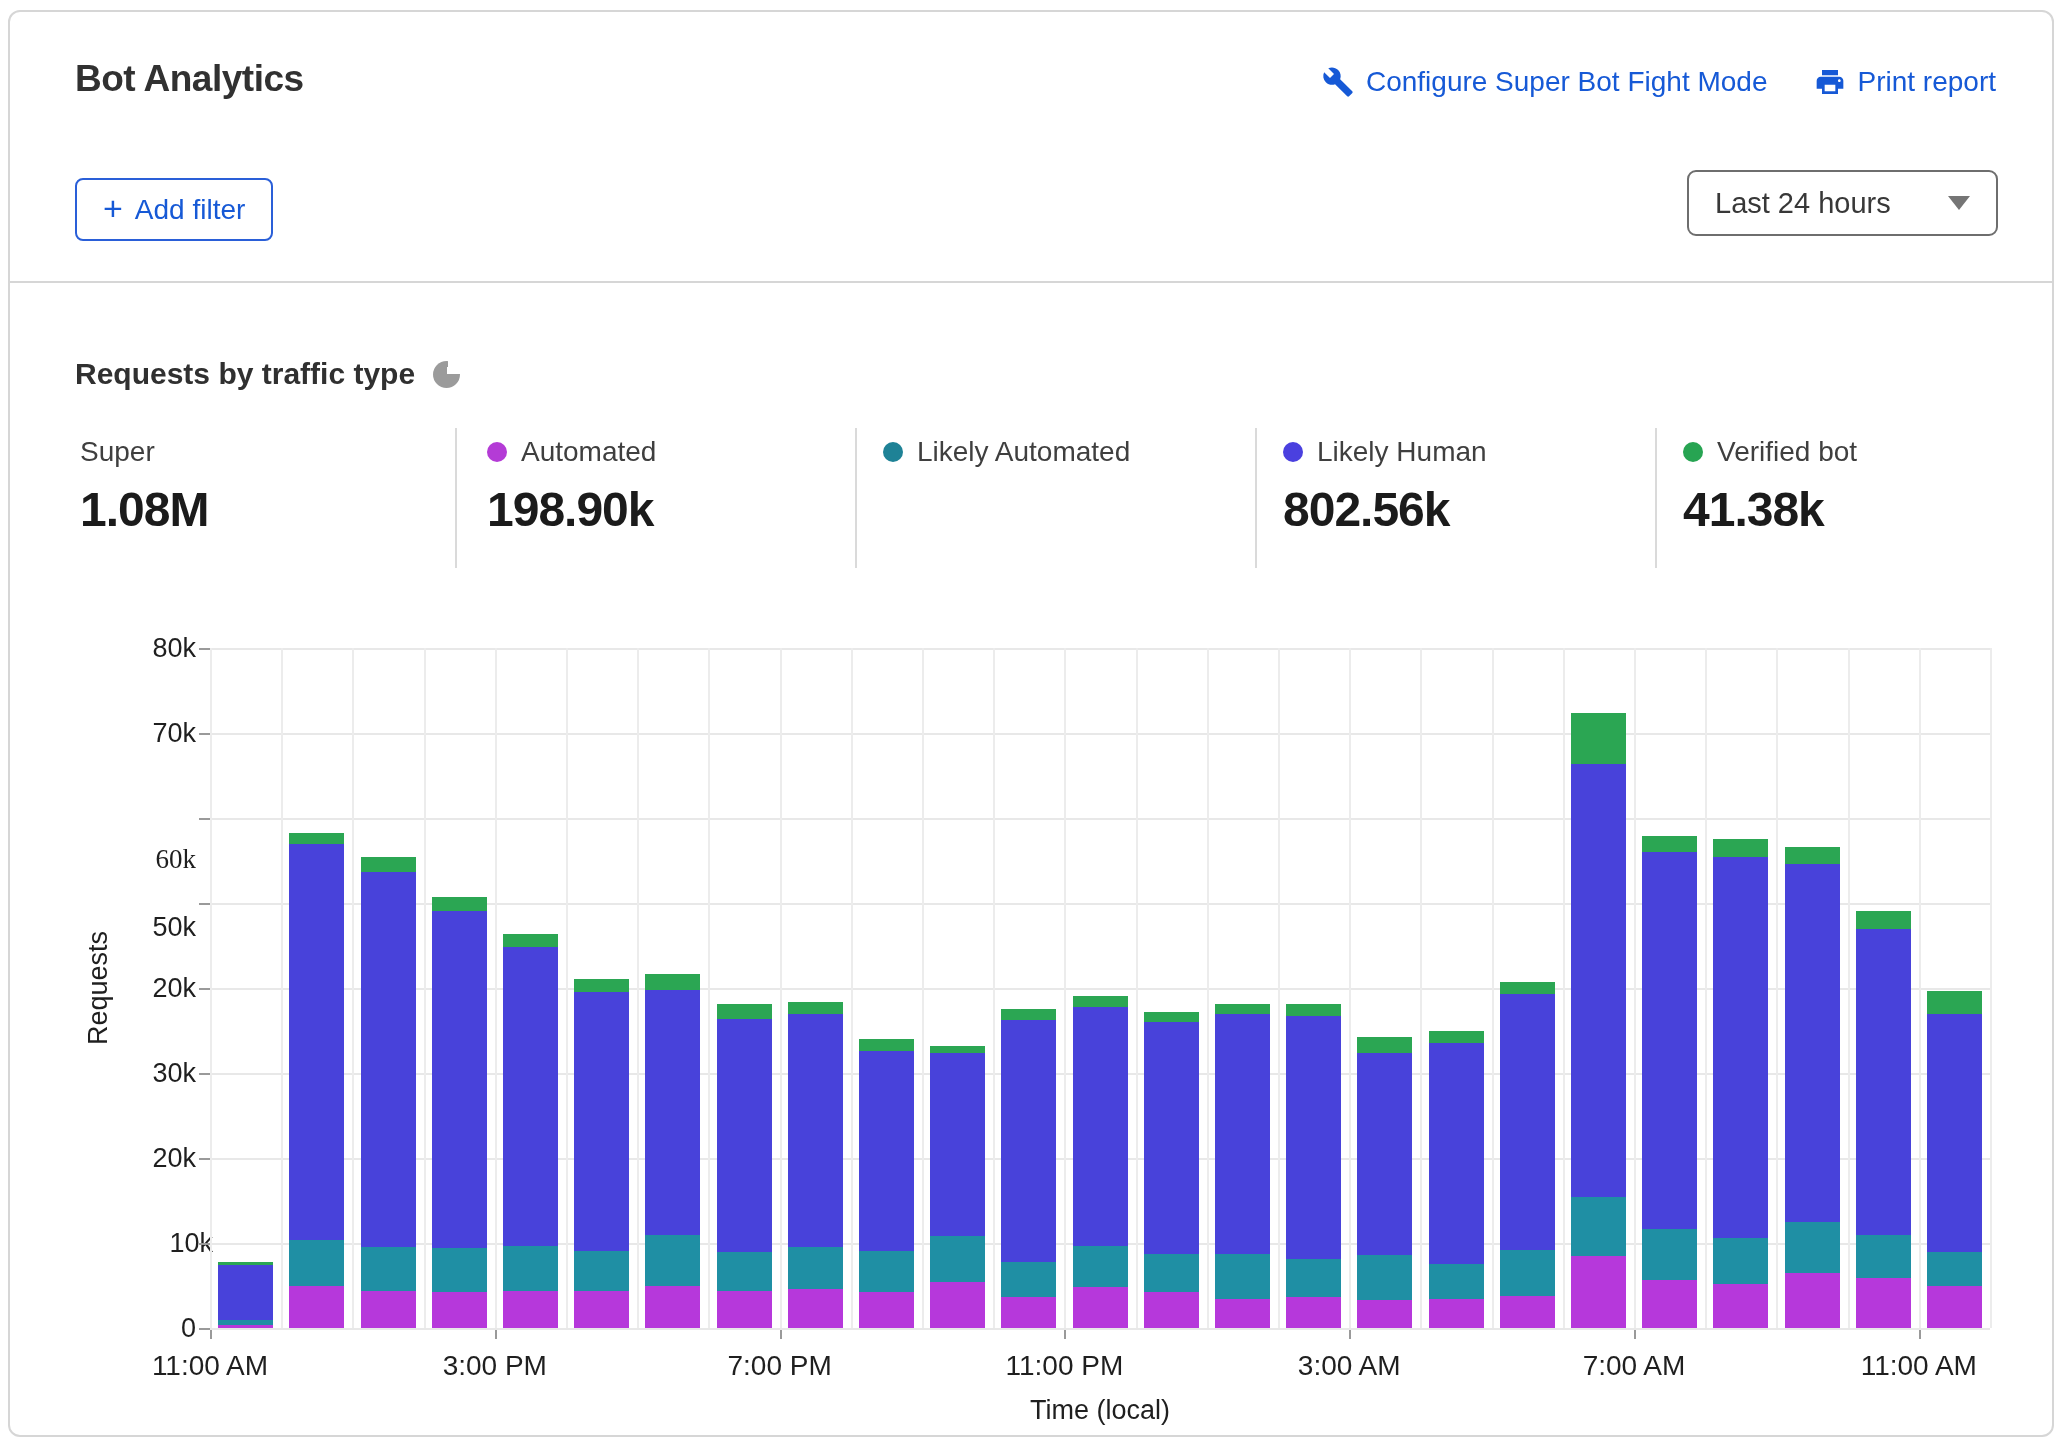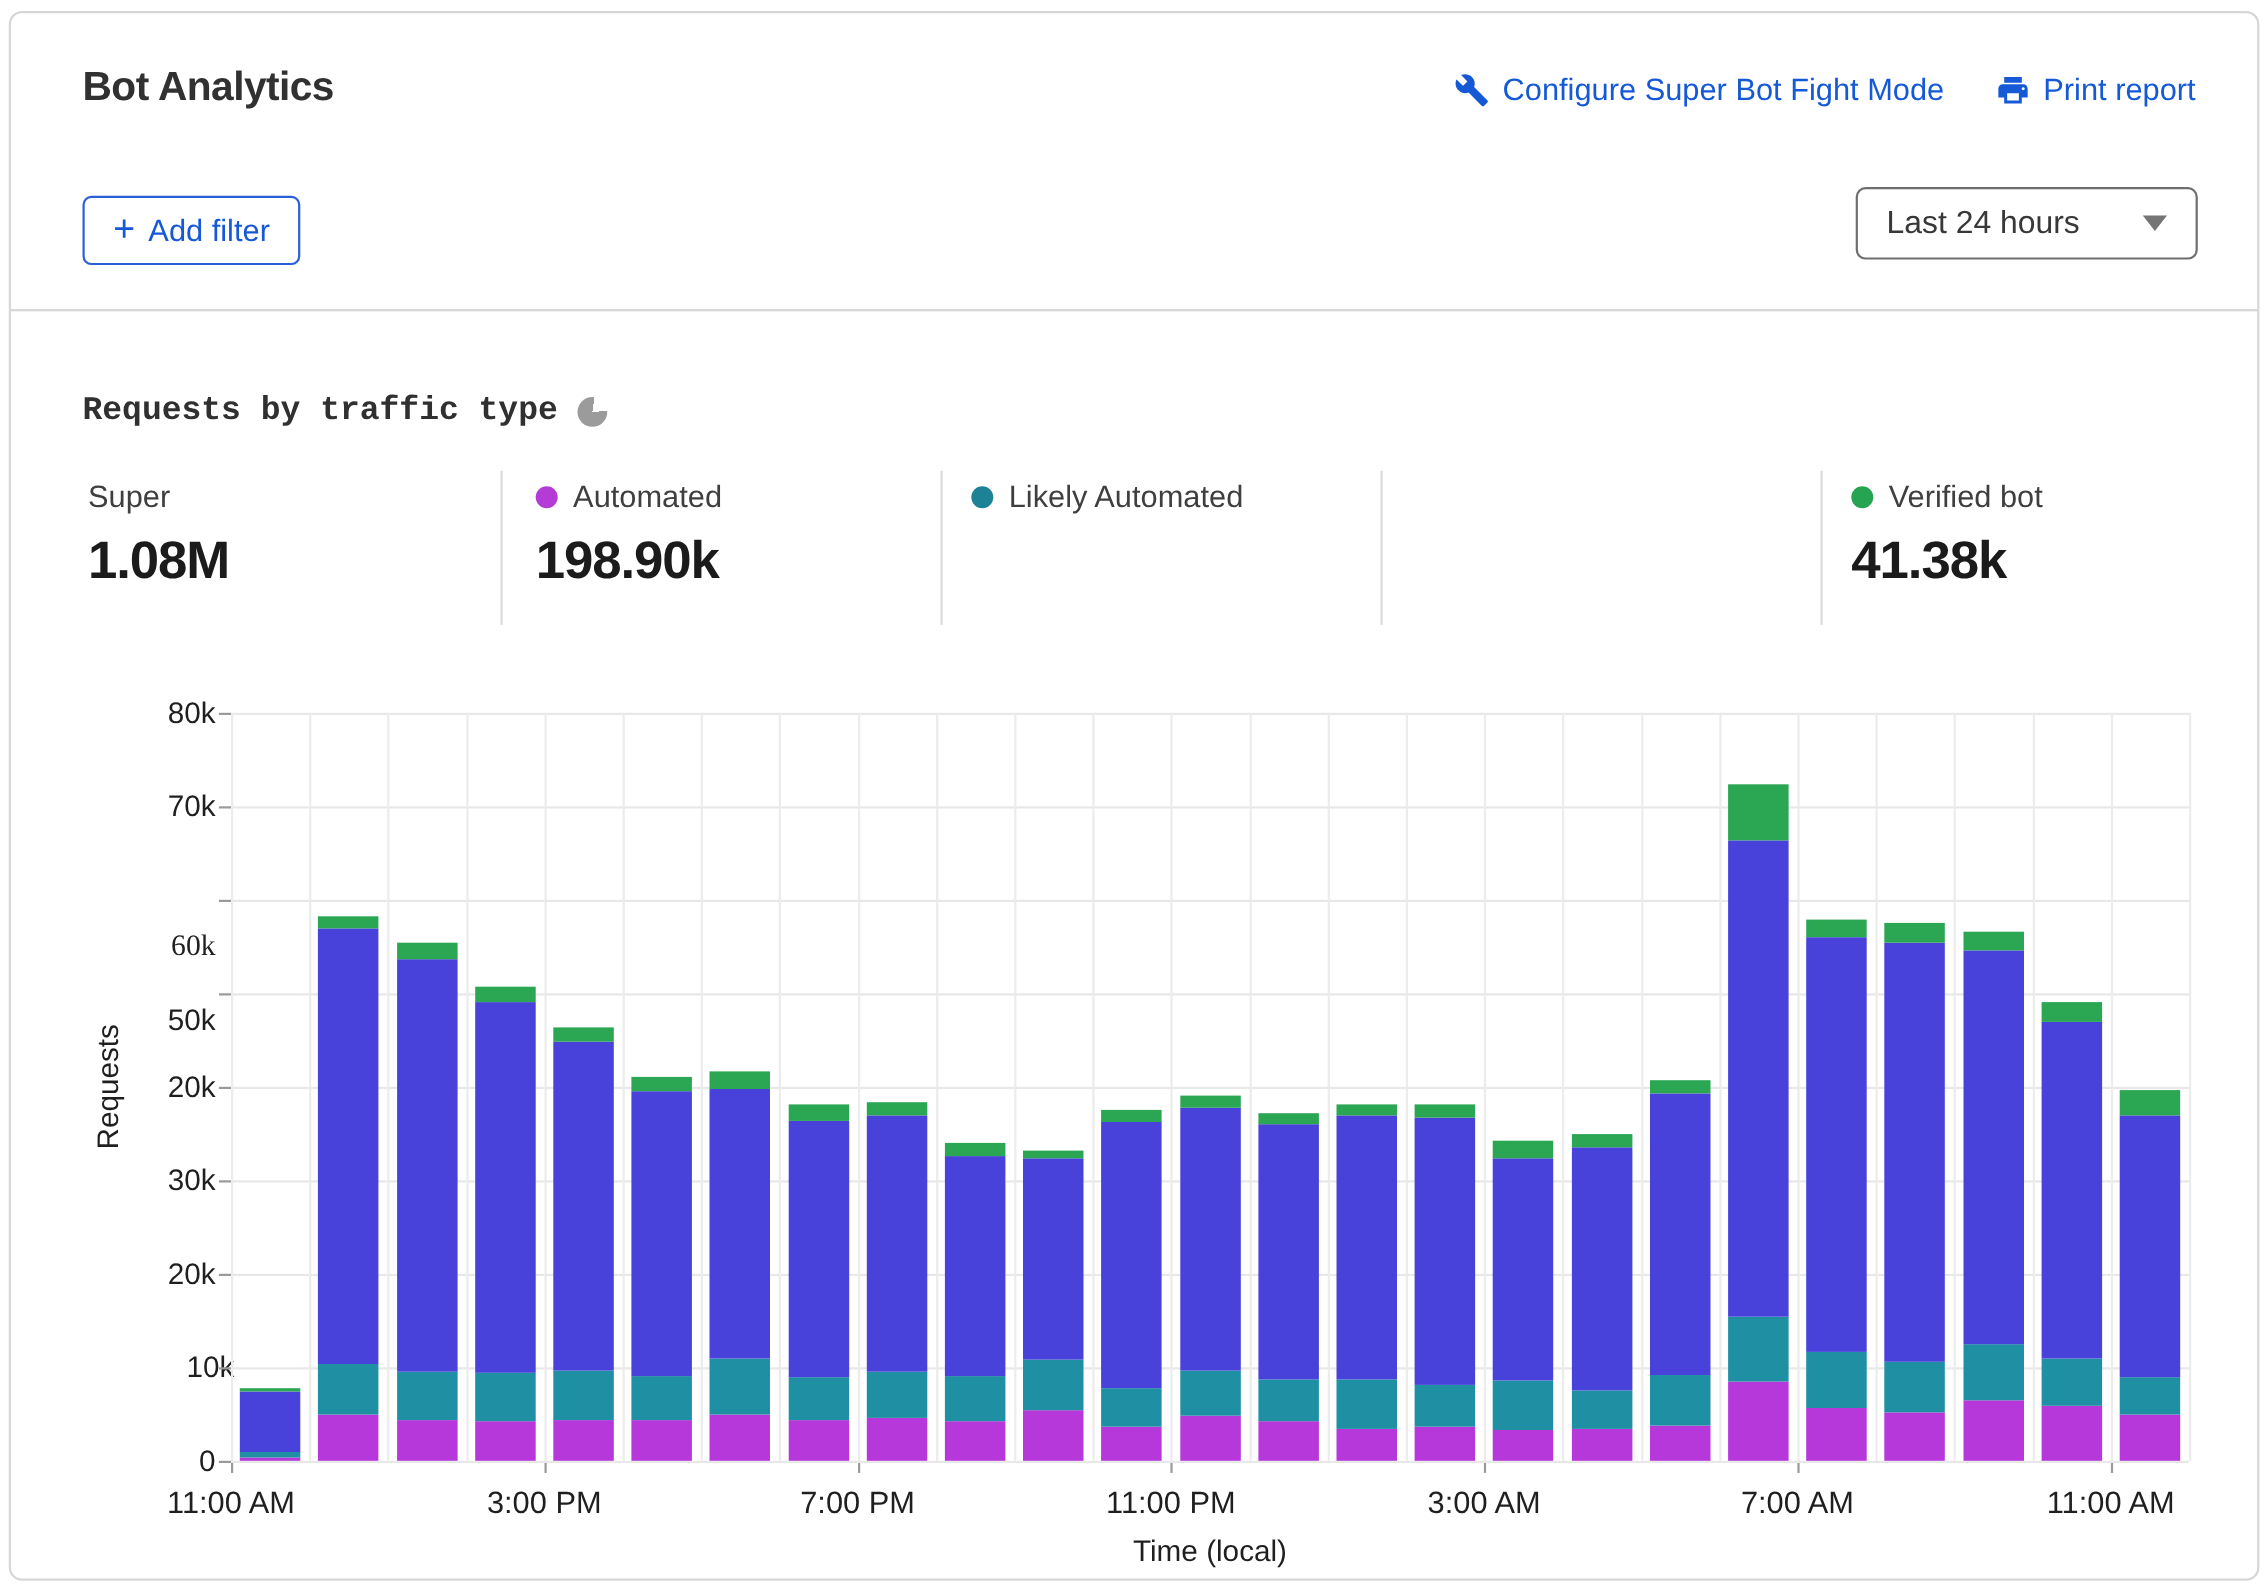--- a/index.html
+++ b/index.html
@@ -12,21 +12,21 @@
   .link { display:flex; align-items:center; gap:12px; color:#1659d6; font-size:28px; cursor:pointer; }
   .link svg { width:32px; height:32px; fill:#1659d6; }
   .btn-add-filter { position:absolute; left:75px; top:178px; height:63px; display:flex; align-items:center; gap:12px;
     padding:0 26px; border:2.5px solid #2a5fd8; border-radius:8px; color:#1659d6; font-size:28px; background:#fff; cursor:pointer; }
   .btn-add-filter .plus { font-size:34px; font-weight:400; line-height:1; margin-top:-3px; }
   .dropdown { position:absolute; left:1687px; top:170px; width:311px; height:66px; border:2.5px solid #6e6e6e; border-radius:9px;
     display:flex; align-items:center; background:#fff; padding:0 26px; cursor:pointer; }
   .dropdown .val { font-size:29px; color:#383838; flex:1; }
   .caret { width:0; height:0; border-left:11px solid transparent; border-right:11px solid transparent; border-top:14px solid #757575; }
   .divider-h { position:absolute; left:9px; top:281px; width:2044px; height:0; border-top:2px solid #d6d6d6; }
-  .section-title-row { position:absolute; left:75px; top:357px; display:flex; align-items:center; gap:18px;font-family:Liberation Mono, monospace; }
+  .section-title-row { position:absolute; left:75px; top:357px; display:flex; align-items:center; gap:18px; }
   .section-title { font-size:30px; font-weight:700; color:#303030; }
   .pie-icon { width:27px; height:27px; border-radius:50%;
     background:conic-gradient(from 8deg, #ffffff 0deg 78deg, #9b9b9b 78deg 360deg); }
   .stats { position:absolute; left:0; top:428px; width:2062px; height:150px; }
   .stat { position:absolute; top:8px; }
   .stat .lab { display:flex; align-items:center; gap:14px; font-size:28px; color:#3f3f3f; }
   .dot { width:20px; height:20px; border-radius:50%; }
   .stat .val { margin-top:14px; font-size:48px; font-weight:700; color:#1b1b1b; letter-spacing:-1px; }
   .vdiv { position:absolute; top:0; width:0; height:140px; border-left:2px solid #dadada; }
   
@@ -98,20 +98,27 @@
     <div class="val">198.90k</div>
   </div>
   <div class="vdiv" style="left:855px"></div>
   <div class="stat" style="left:883px">
     <div class="lab">
         <span class="dot" style="background: rgb(30, 130, 150);"></span>
       <span>Likely Automated</span>
       </div>
   </div>
   <div class="vdiv" style="left:1255px"></div>
+  <div class="stat" style="left:1283px">
+    <div class="lab">
+        <span class="dot" style="background: rgb(74, 64, 223);"></span>
+      <span>Likely Human</span>
+      </div>
+    <div class="val">802.56k</div>
+  </div>
   <div class="vdiv" style="left:1655px"></div>
   <div class="stat" style="left:1683px">
     <div class="lab">
         <span class="dot" style="background: rgb(39, 164, 82);"></span>
       <span>Verified bot</span>
       </div>
     <div class="val">41.38k</div>
   </div>
 </div>
 

